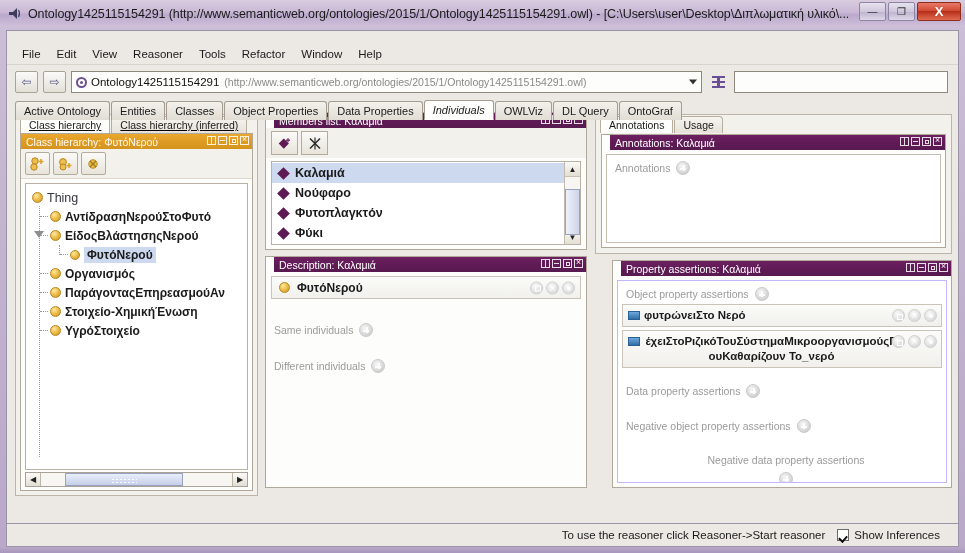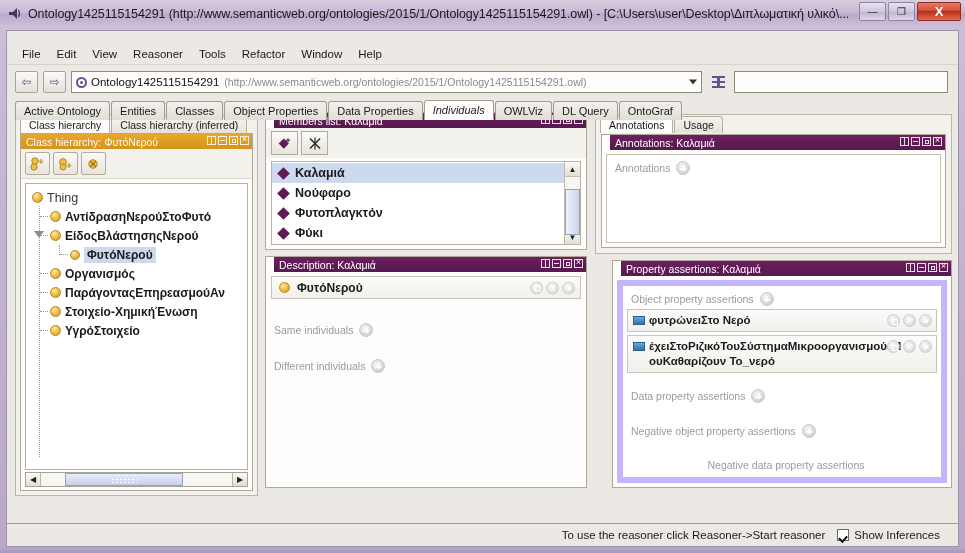--- a/index.html
+++ b/index.html
@@ -299,21 +299,21 @@
   }
 
   .panel-body {
     flex: 1 1 auto;
     background: #fdfdfc;
     position: relative;
     overflow: hidden;
   }
 
   
-  #class-hierarchy-group { left: 8px; top: 6px; width: 243px; height: 382px; }
+  #class-hierarchy-group { left: 8px; top: 6px; width: 243px; height: 382px; text-decoration: underline; }
   .ch-toolbar {
     height: 30px;
     display: flex; align-items: center;
     gap: 3px;
     padding: 3px 4px;
     background: #f3f1ec;
     border-bottom: 1px solid #ddd8cd;
     box-sizing: border-box;
   }
   .ch-btn {
@@ -568,24 +568,25 @@
     border: 1px solid #c5bfb2;
     background: #fff;
     box-sizing: border-box;
   }
 
   
   #props-panel { position: absolute; left: 605px; top: 152px; width: 340px; height: 228px; }
   .pa-inner {
     position: absolute;
     left: 4px; right: 4px; top: 4px; bottom: 4px;
-    border: 6px solid #c4b5fd;
+    border: 1px solid #c4b5fd;
     background: #fff;
     box-sizing: border-box;
     overflow: hidden;
+    text-align: center;
   }
   .prop-row {
     margin: 3px 4px 0 4px;
     min-height: 22px;
     border: 1px solid #c9c4b7;
     background: linear-gradient(to bottom,#fbfbf9,#f1f0ec);
     display: flex; align-items: flex-start;
     padding: 3px 4px 3px 5px;
     box-sizing: border-box;
     position: relative;

